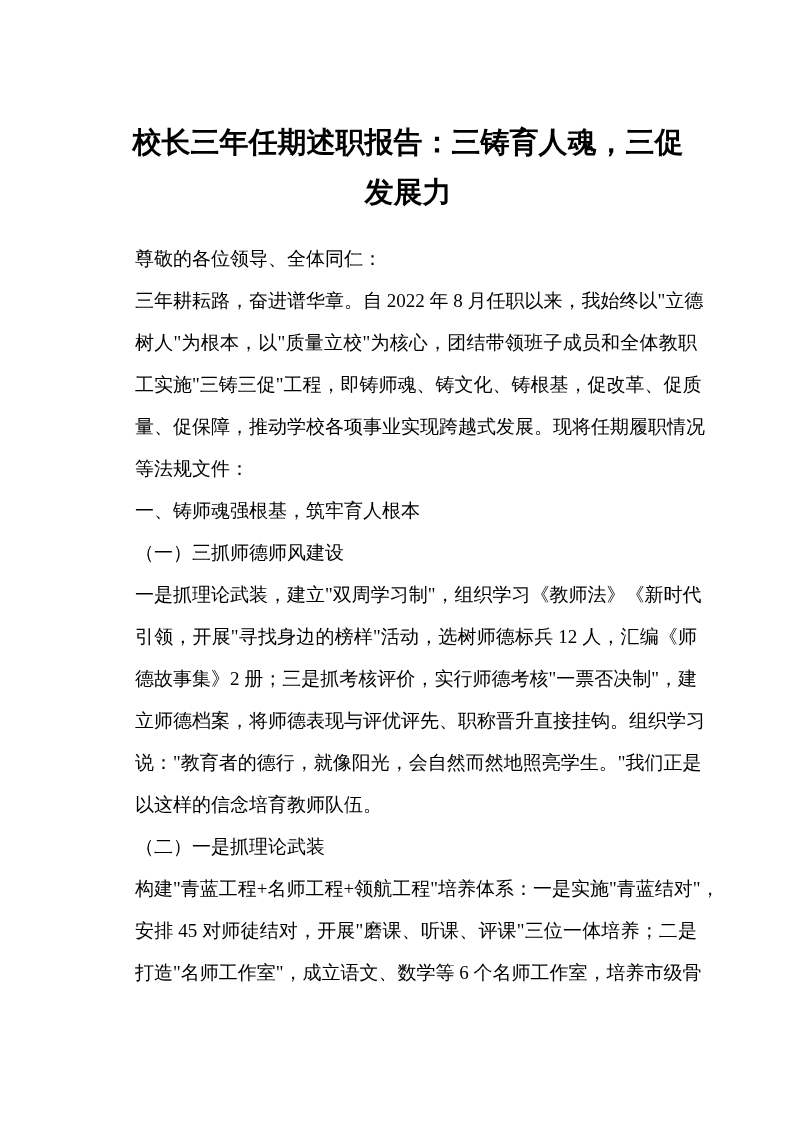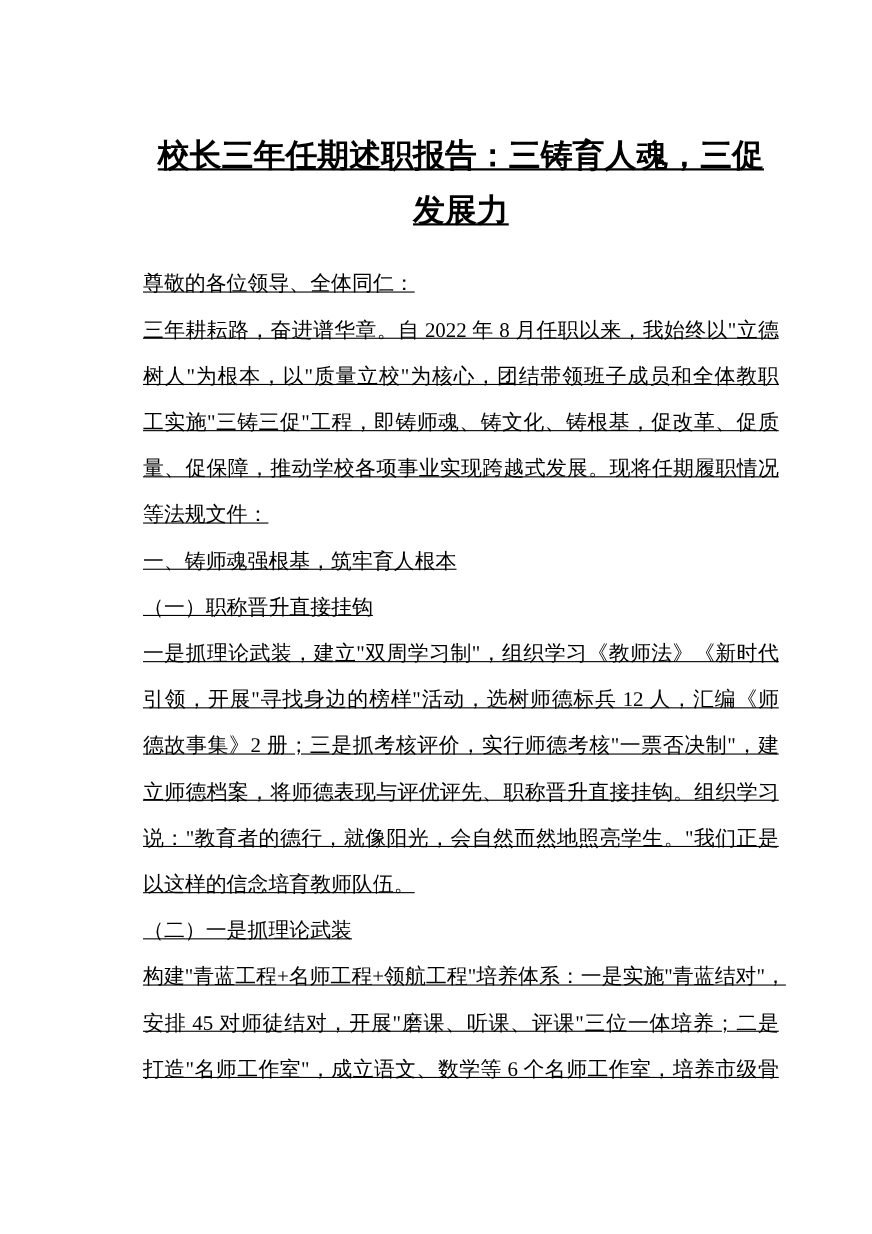--- a/index.html
+++ b/index.html
@@ -11,39 +11,39 @@
     position: relative;
     width: 793px;
     height: 1122px;
     background: #ffffff;
     overflow: hidden;
     font-family: "Liberation Serif", "DejaVu Serif", serif;
     color: #000000;
   }
   .doc {
     position: absolute;
-    left: 130px;
+    left: 119px;
     top: 0;
     width: 578px;
-    text-decoration: underline;
   }
   .title {
     margin: 0;
     padding-top: 117px;
     font-size: 29px;
     font-weight: bold;
     line-height: 50px;
     text-align: center;
   }
   .title .tline {
     height: 50px;
     white-space: nowrap;
   }
   .docbody {
     margin-top: 21px;
+    margin-left: 16px;
   }
   .line {
     height: 42px;
     line-height: 42px;
     font-size: 19px;
     white-space: nowrap;
     text-align: left;
   }
   .line.fill {
     text-align: justify;
@@ -61,21 +61,21 @@
       <div class="tline">发展力</div>
     </h1>
     <div class="docbody" id="docbody">
         <div class="line">尊敬的各位领导、全体同仁：</div>
         <div class="line fill">三年耕耘路，奋进谱华章。自 2022 年 8 月任职以来，我始终以"立德</div>
         <div class="line fill">树人"为根本，以"质量立校"为核心，团结带领班子成员和全体教职</div>
         <div class="line fill">工实施"三铸三促"工程，即铸师魂、铸文化、铸根基，促改革、促质</div>
         <div class="line fill">量、促保障，推动学校各项事业实现跨越式发展。现将任期履职情况</div>
         <div class="line">等法规文件：</div>
         <div class="line">一、铸师魂强根基，筑牢育人根本</div>
-        <div class="line">（一）职称晋升直接挂钩</div>
+        <div class="line">（一）三抓师德师风建设</div>
         <div class="line fill">一是抓理论武装，建立"双周学习制"，组织学习《教师法》《新时代</div>
         <div class="line fill">引领，开展"寻找身边的榜样"活动，选树师德标兵 12 人，汇编《师</div>
         <div class="line fill">德故事集》2 册；三是抓考核评价，实行师德考核"一票否决制"，建</div>
         <div class="line fill">立师德档案，将师德表现与评优评先、职称晋升直接挂钩。组织学习</div>
         <div class="line fill">说："教育者的德行，就像阳光，会自然而然地照亮学生。"我们正是</div>
         <div class="line">以这样的信念培育教师队伍。</div>
         <div class="line">（二）一是抓理论武装</div>
         <div class="line fill">构建"青蓝工程+名师工程+领航工程"培养体系：一是实施"青蓝结对"，</div>
         <div class="line fill">安排 45 对师徒结对，开展"磨课、听课、评课"三位一体培养；二是</div>
         <div class="line fill">打造"名师工作室"，成立语文、数学等 6 个名师工作室，培养市级骨</div>

